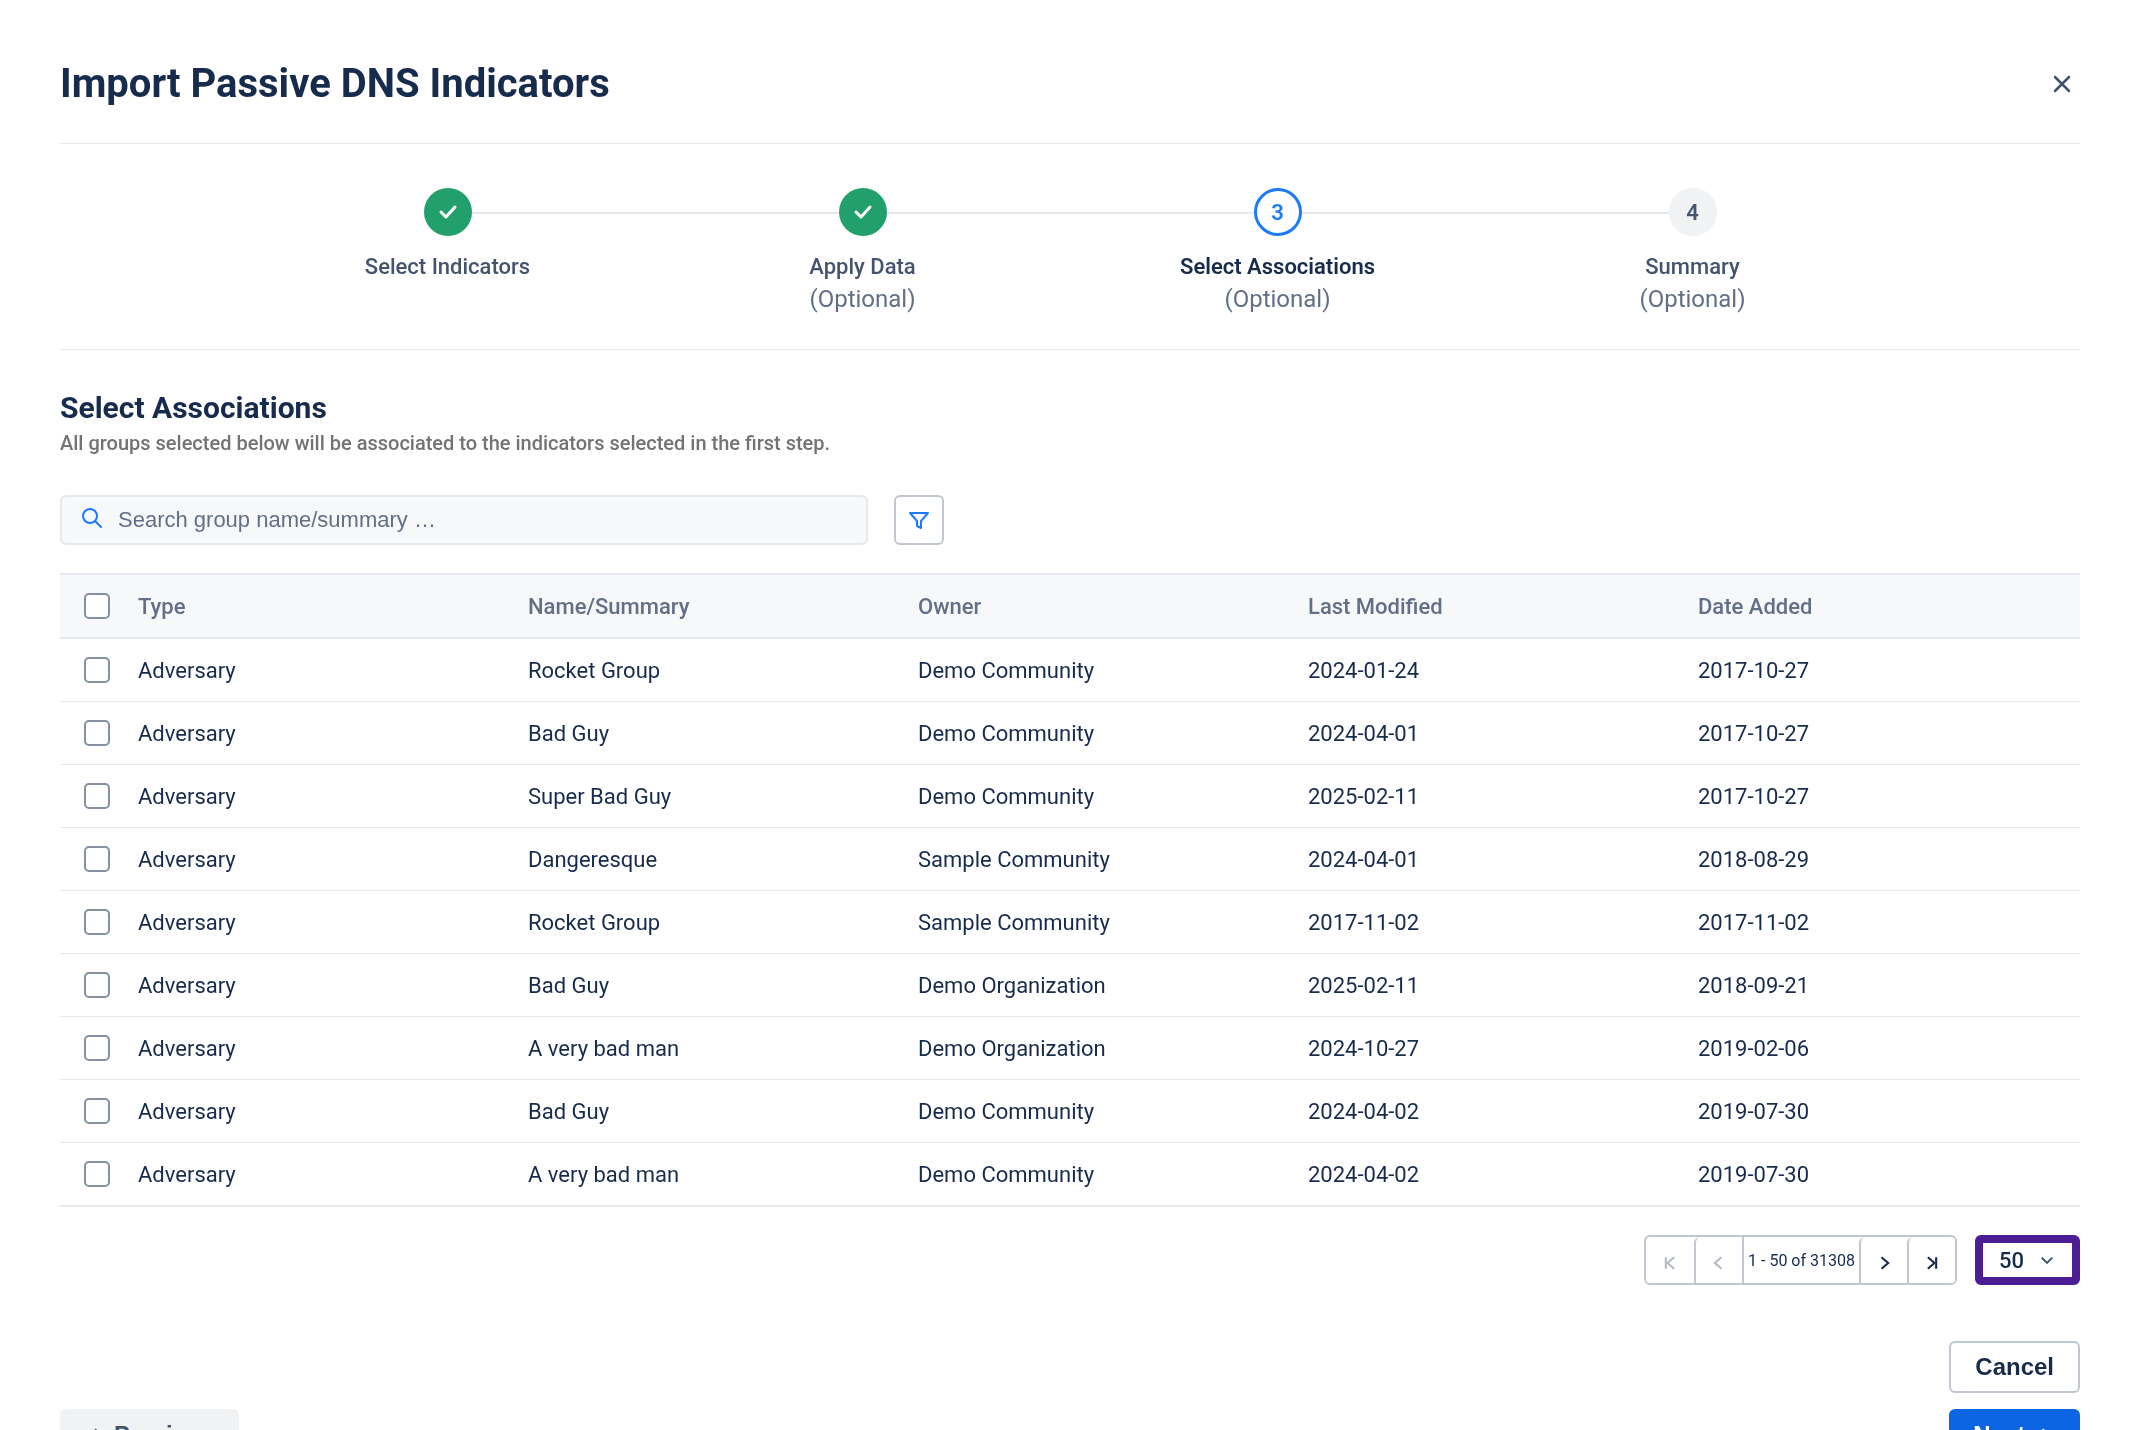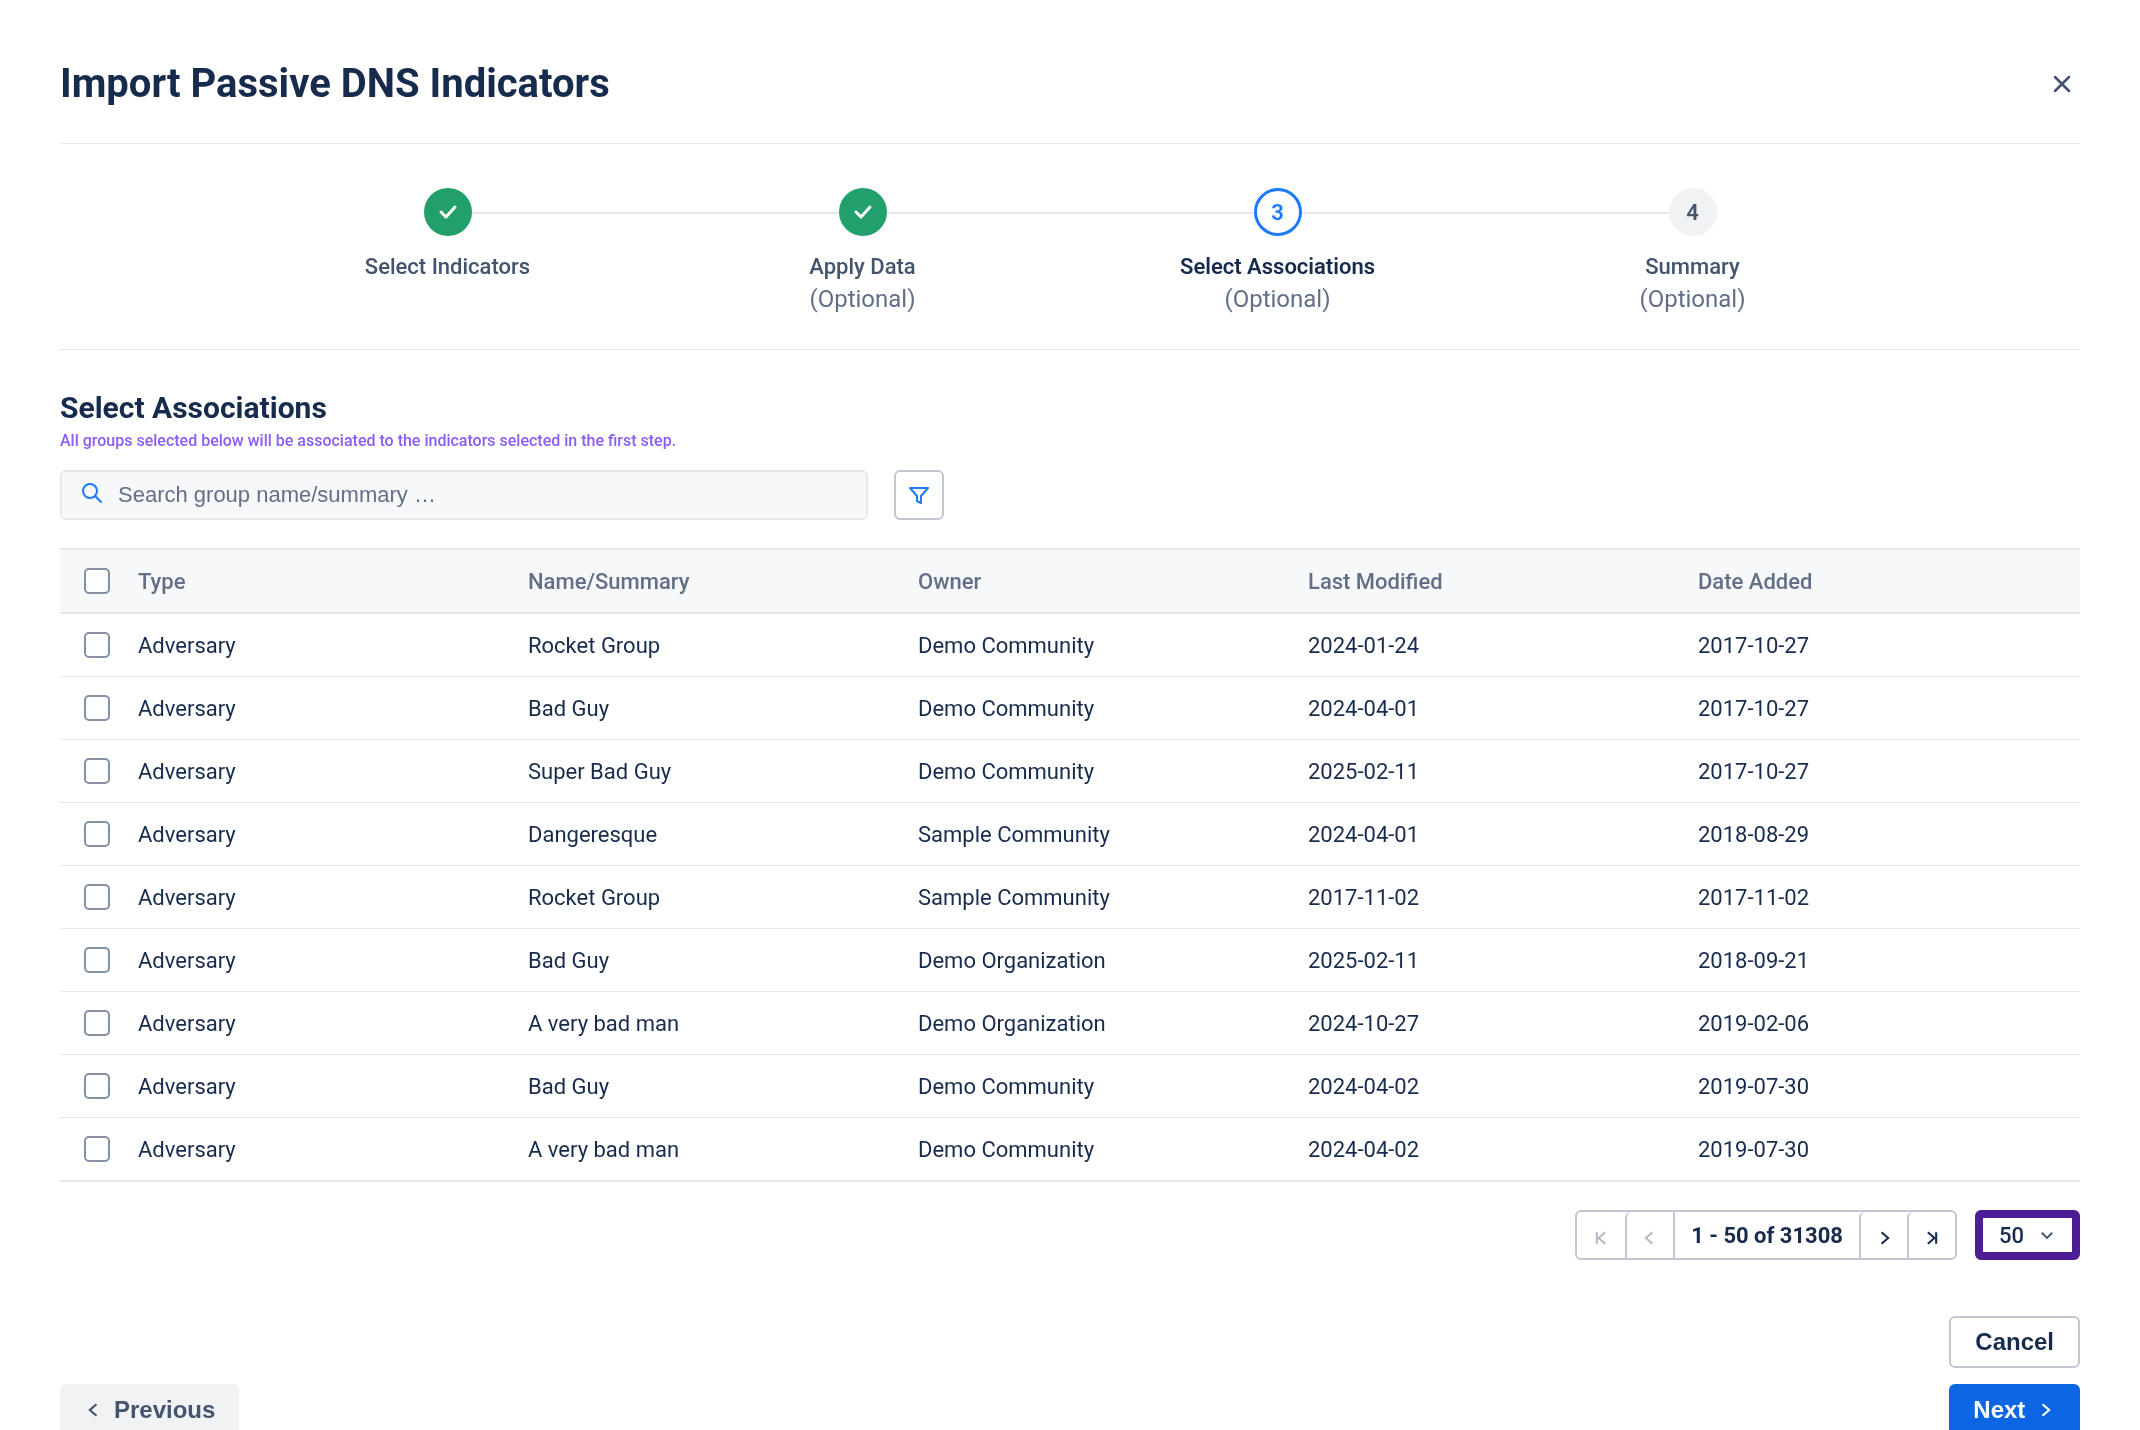--- a/index.html
+++ b/index.html
@@ -84,24 +84,24 @@
 
   
   .section-title {
     font-size: 30px;
     font-weight: 700;
     color: #172B4D;
     margin-top: 40px;
     margin-bottom: 6px;
   }
   .section-desc {
-    font-size: 16px;
-    color: #8b5cf6;
+    font-size: 20px;
+    color: #737373;
     font-weight: 500;
-    margin-bottom: 20px;
+    margin-bottom: 40px;
   }
 
   
   .search-row {
     display: flex;
     gap: 26px;
     margin-bottom: 28px;
   }
   .search-box {
     width: 808px;
@@ -178,24 +178,24 @@
     display: flex;
     border: 2px solid #C1C7D0;
     border-radius: 6px;
     overflow: hidden;
     height: 50px;
   }
   .pager-cell {
     display: flex;
     align-items: center;
     justify-content: center;
-    padding: 0 16px;
-    font-size: 22px;
-    color: #172B4D;
-    font-weight: 700;
+    padding: 0 4px;
+    font-size: 16px;
+    color: #172B4D;
+    font-weight: 400;
     background: #fff;
   }
   .pager-cell.btn { cursor: pointer; width: 48px; padding: 0; }
   .pager-cell + .pager-cell { border-left: 2px solid #C1C7D0; }
   .pager-cell.disabled svg { stroke: #B3B9C4; }
   .pager-cell svg { width: 20px; height: 20px; stroke: #44546F; fill: none; stroke-width: 2.5;}
   .pagesize {
     display: flex;
     align-items: center;
     border: 8px solid #4c1d95;

